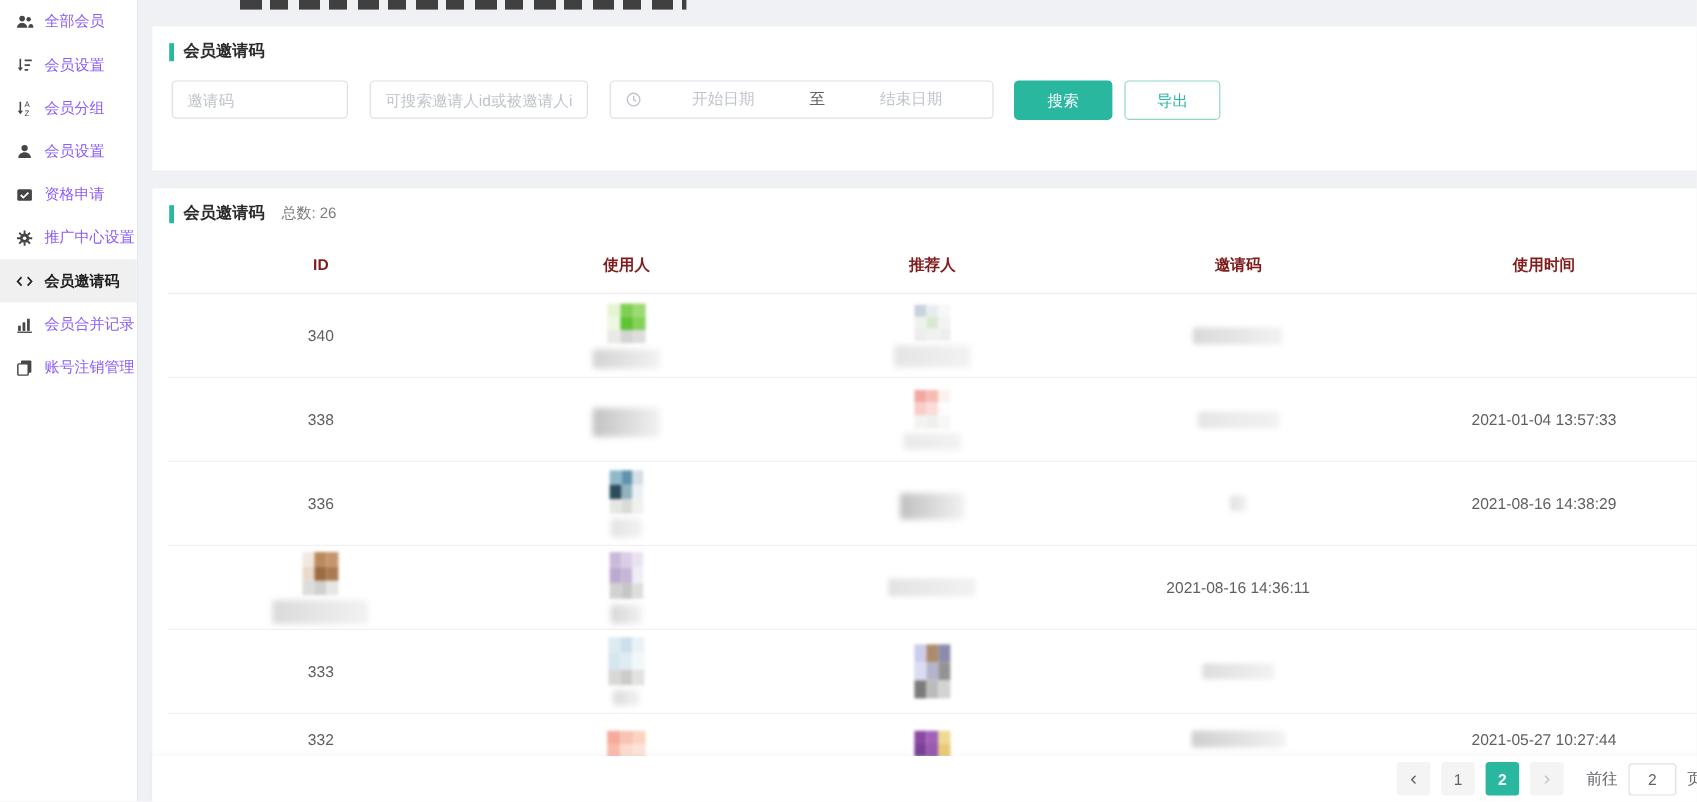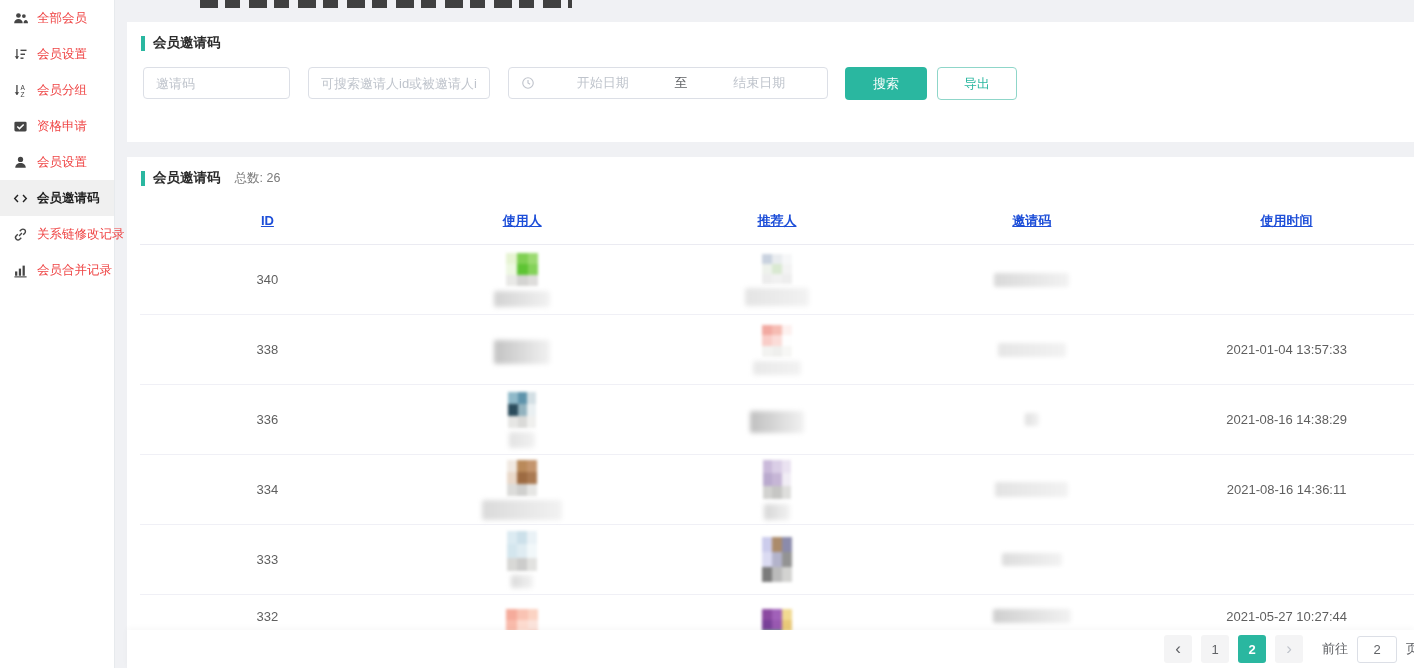--- a/index.html
+++ b/index.html
@@ -5,21 +5,21 @@
   * { margin:0; padding:0; box-sizing:border-box; }
   html,body { width:1414px; height:668px; overflow:hidden; }
   body { position:relative; background:#f0f1f4; font-family:"Liberation Sans","DejaVu Sans",sans-serif; }
 
   
   .sidebar { position:absolute; left:0; top:0; width:115px; height:668px; background:#fff;
              border-right:1px solid #e7eaed; z-index:5; }
   .menu-item { height:36px; display:flex; align-items:center; gap:9px; padding-left:13px; cursor:pointer; }
   .menu-item .mi-icon { width:15px; height:15px; flex:none; display:flex; align-items:center; justify-content:center; }
   .menu-item .mi-icon svg { width:15px; height:15px; }
-  .menu-item .mi-label { font-size:12.5px; color:#ef4444; white-space:nowrap; }
+  .menu-item .mi-label { font-size:12.5px; color:#8b5cf6; white-space:nowrap; }
   .menu-item.active { background:#f0f0f0; }
   .menu-item.active .mi-label { color:#1f1f1f; font-weight:bold; }
 
   
   .main { position:absolute; left:115px; top:0; right:0; bottom:0; }
   .clip-title { position:absolute; left:85px; top:0; width:372px; height:8px; opacity:.9;
     background:
       repeating-linear-gradient(90deg,#2c2c2c 0 18px,transparent 18px 25px,#2c2c2c 25px 40px,transparent 40px 49px);
   }
   .card { position:absolute; left:12px; right:0; background:#fff; }
@@ -48,21 +48,21 @@
          display:flex; align-items:center; justify-content:center;
          font-family:"Liberation Sans","DejaVu Sans",sans-serif; }
   .btn-search { left:718px; width:82px; background:var(--accent,#2ab7a0); color:#fff; border:none; }
   .btn-export { left:810px; width:80px; background:#fff; color:var(--accent,#2ab7a0);
                 border:1px solid #8fd6c9; }
 
   
   .table { position:absolute; left:13px; right:0; top:40px; bottom:0; overflow:hidden; z-index:1; }
   .thead, .trow { display:grid; grid-template-columns:repeat(5,1fr); }
   .thead { height:48px; border-bottom:1px solid #ebebf2; }
-  .th { display:flex; align-items:center; justify-content:center; font-size:13px; font-weight:bold; color:#1d4ed8;text-decoration:underline; }
+  .th { display:flex; align-items:center; justify-content:center; font-size:13px; font-weight:bold; color:#7f1d1d; }
   .trow { height:70px; border-bottom:1px solid #f0f0f6; }
   .td { display:flex; flex-direction:column; align-items:center; justify-content:center;
         font-size:13px; color:#5f5f5f; overflow:visible; }
   .trow.row-cut .td { justify-content:flex-start; padding-top:14px; }
 
   .pixel-av { display:grid; grid-template-columns:repeat(3,1fr); grid-template-rows:repeat(3,1fr);
               filter:blur(1.4px); border-radius:2px; flex:none; }
   .name-blur { filter:blur(2.6px); border-radius:2px; margin-top:4px; flex:none; }
   .code-blur { filter:blur(2px); border-radius:2px; flex:none; }
 
@@ -119,71 +119,80 @@
             <path d="M1.8 9.8l2.4 3 2.4-3z" stroke="none"></path>
             <text x="8" y="7" font-size="7" stroke="none" font-family="sans-serif">A</text>
             <text x="8" y="14.5" font-size="7" stroke="none" font-family="sans-serif">Z</text>
           </svg>
         </span>
     <span class="mi-label">会员分组</span>
   </div>
 
   <div class="menu-item">
     <span class="mi-icon">
+          <svg viewBox="0 0 16 16" fill="#454545">
+            <circle cx="8" cy="4.7" r="2.8"></circle>
+            <path d="M2.4 13.6c0-3.1 2.5-5.1 5.6-5.1s5.6 2 5.6 5.1z"></path>
+          </svg>
+        </span>
+    <span class="mi-label">会员设置</span>
+  </div>
+
+  <div class="menu-item">
+    <span class="mi-icon">
           <svg viewBox="0 0 16 16">
             <rect x="1.5" y="2.8" width="13" height="10.4" rx="1.5" fill="#454545"></rect>
             <path d="M4.6 8l2.3 2.3 4.5-4.4" stroke="#fff" stroke-width="1.6" fill="none"></path>
           </svg>
         </span>
     <span class="mi-label">资格申请</span>
   </div>
 
   <div class="menu-item">
     <span class="mi-icon">
-          <svg viewBox="0 0 16 16" fill="#454545">
-            <circle cx="8" cy="4.7" r="2.8"></circle>
-            <path d="M2.4 13.6c0-3.1 2.5-5.1 5.6-5.1s5.6 2 5.6 5.1z"></path>
-          </svg>
-        </span>
-    <span class="mi-label">会员设置</span>
-  </div>
-
+          <svg viewBox="0 0 16 16" fill="#454545" stroke="#454545">
+            <path d="M8 1.2v3M8 11.8v3M1.2 8h3M11.8 8h3M3.2 3.2l2.1 2.1M10.7 10.7l2.1 2.1M12.8 3.2l-2.1 2.1M5.3 10.7l-2.1 2.1" stroke-width="1.7" fill="none"></path>
+            <circle cx="8" cy="8" r="4.1" stroke="none"></circle>
+            <circle cx="8" cy="8" r="1.6" fill="#fff" stroke="none"></circle>
+          </svg>
+        </span>
+    <span class="mi-label">推广中心设置</span>
+  </div>
 
   <div class="menu-item active">
     <span class="mi-icon">
           <svg viewBox="0 0 16 16" fill="none" stroke="#222" stroke-width="1.5">
             <path d="M5.3 4.2L1.8 8l3.5 3.8M10.7 4.2L14.2 8l-3.5 3.8"></path>
           </svg>
         </span>
     <span class="mi-label">会员邀请码</span>
   </div>
 
-  <div class="menu-item">
-    <span class="mi-icon">
-          <svg viewBox="0 0 16 16" fill="none" stroke="#454545" stroke-width="1.5">
-            <path d="M6.5 9.5l3-3"></path>
-            <path d="M7.2 4.6l1.6-1.6a2.6 2.6 0 0 1 3.7 3.7l-1.6 1.6"></path>
-            <path d="M8.8 11.4l-1.6 1.6a2.6 2.6 0 0 1-3.7-3.7l1.6-1.6"></path>
-          </svg>
-        </span>
-    <span class="mi-label">关系链修改记录</span>
-  </div>
 
   <div class="menu-item">
     <span class="mi-icon">
           <svg viewBox="0 0 16 16" fill="#454545">
             <rect x="2.2" y="9" width="2.4" height="4.6"></rect>
             <rect x="6.2" y="6" width="2.4" height="7.6"></rect>
             <rect x="10.2" y="2.8" width="2.4" height="10.8"></rect>
             <rect x="1.5" y="14.2" width="13" height="1.2"></rect>
           </svg>
         </span>
     <span class="mi-label">会员合并记录</span>
   </div>
 
+  <div class="menu-item">
+    <span class="mi-icon">
+          <svg viewBox="0 0 16 16">
+            <rect x="4.8" y="1.5" width="9.2" height="11" rx="1" fill="#454545"></rect>
+            <rect x="2" y="4.5" width="9.2" height="10" rx="1" fill="#fff" stroke="#454545" stroke-width="1.3"></rect>
+          </svg>
+        </span>
+    <span class="mi-label">账号注销管理</span>
+  </div>
 </div>
 </div>
 
 <div class="main">
 
   <div class="clip-title"></div>
 
   <div class="card card-search">
     <div class="section-head">
       <div class="green-bar"></div>
@@ -301,21 +310,20 @@
     <div class="td td-ref">
               <div class="name-blur" style="width: 54px; height: 22px; background: linear-gradient(90deg, rgb(191, 191, 191), rgb(242, 242, 242));"></div>
             </div>
     <div class="td td-code">
               <div class="code-blur" style="width: 14px; height: 13px; background: linear-gradient(90deg, rgb(224, 224, 224), rgb(242, 242, 242));"></div>
             </div>
     <div class="td td-time">2021-08-16 14:38:29</div>
   </div>
 
   <div class="trow">
-    <div class="td td-id">334</div>
     <div class="td td-user">
               <div class="pixel-av" style="width: 30px; height: 36px;">
                 <span style="background: rgb(241, 233, 225);"></span>
                 <span style="background: rgb(186, 138, 90);"></span>
                 <span style="background: rgb(196, 149, 109);"></span>
                 <span style="background: rgb(234, 217, 202);"></span>
                 <span style="background: rgb(157, 107, 66);"></span>
                 <span style="background: rgb(170, 122, 82);"></span>
                 <span style="background: rgb(220, 220, 218);"></span>
                 <span style="background: rgb(208, 208, 206);"></span>

